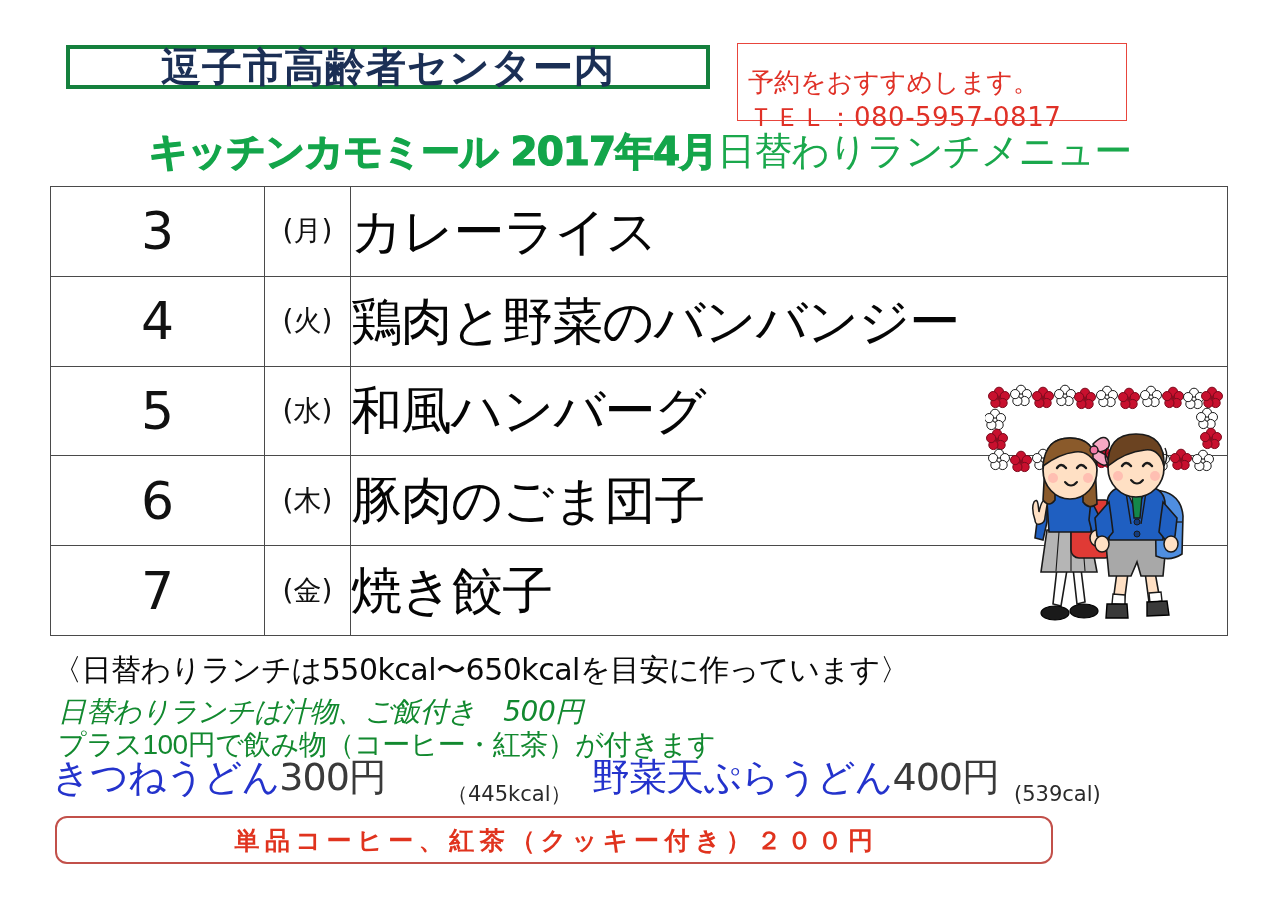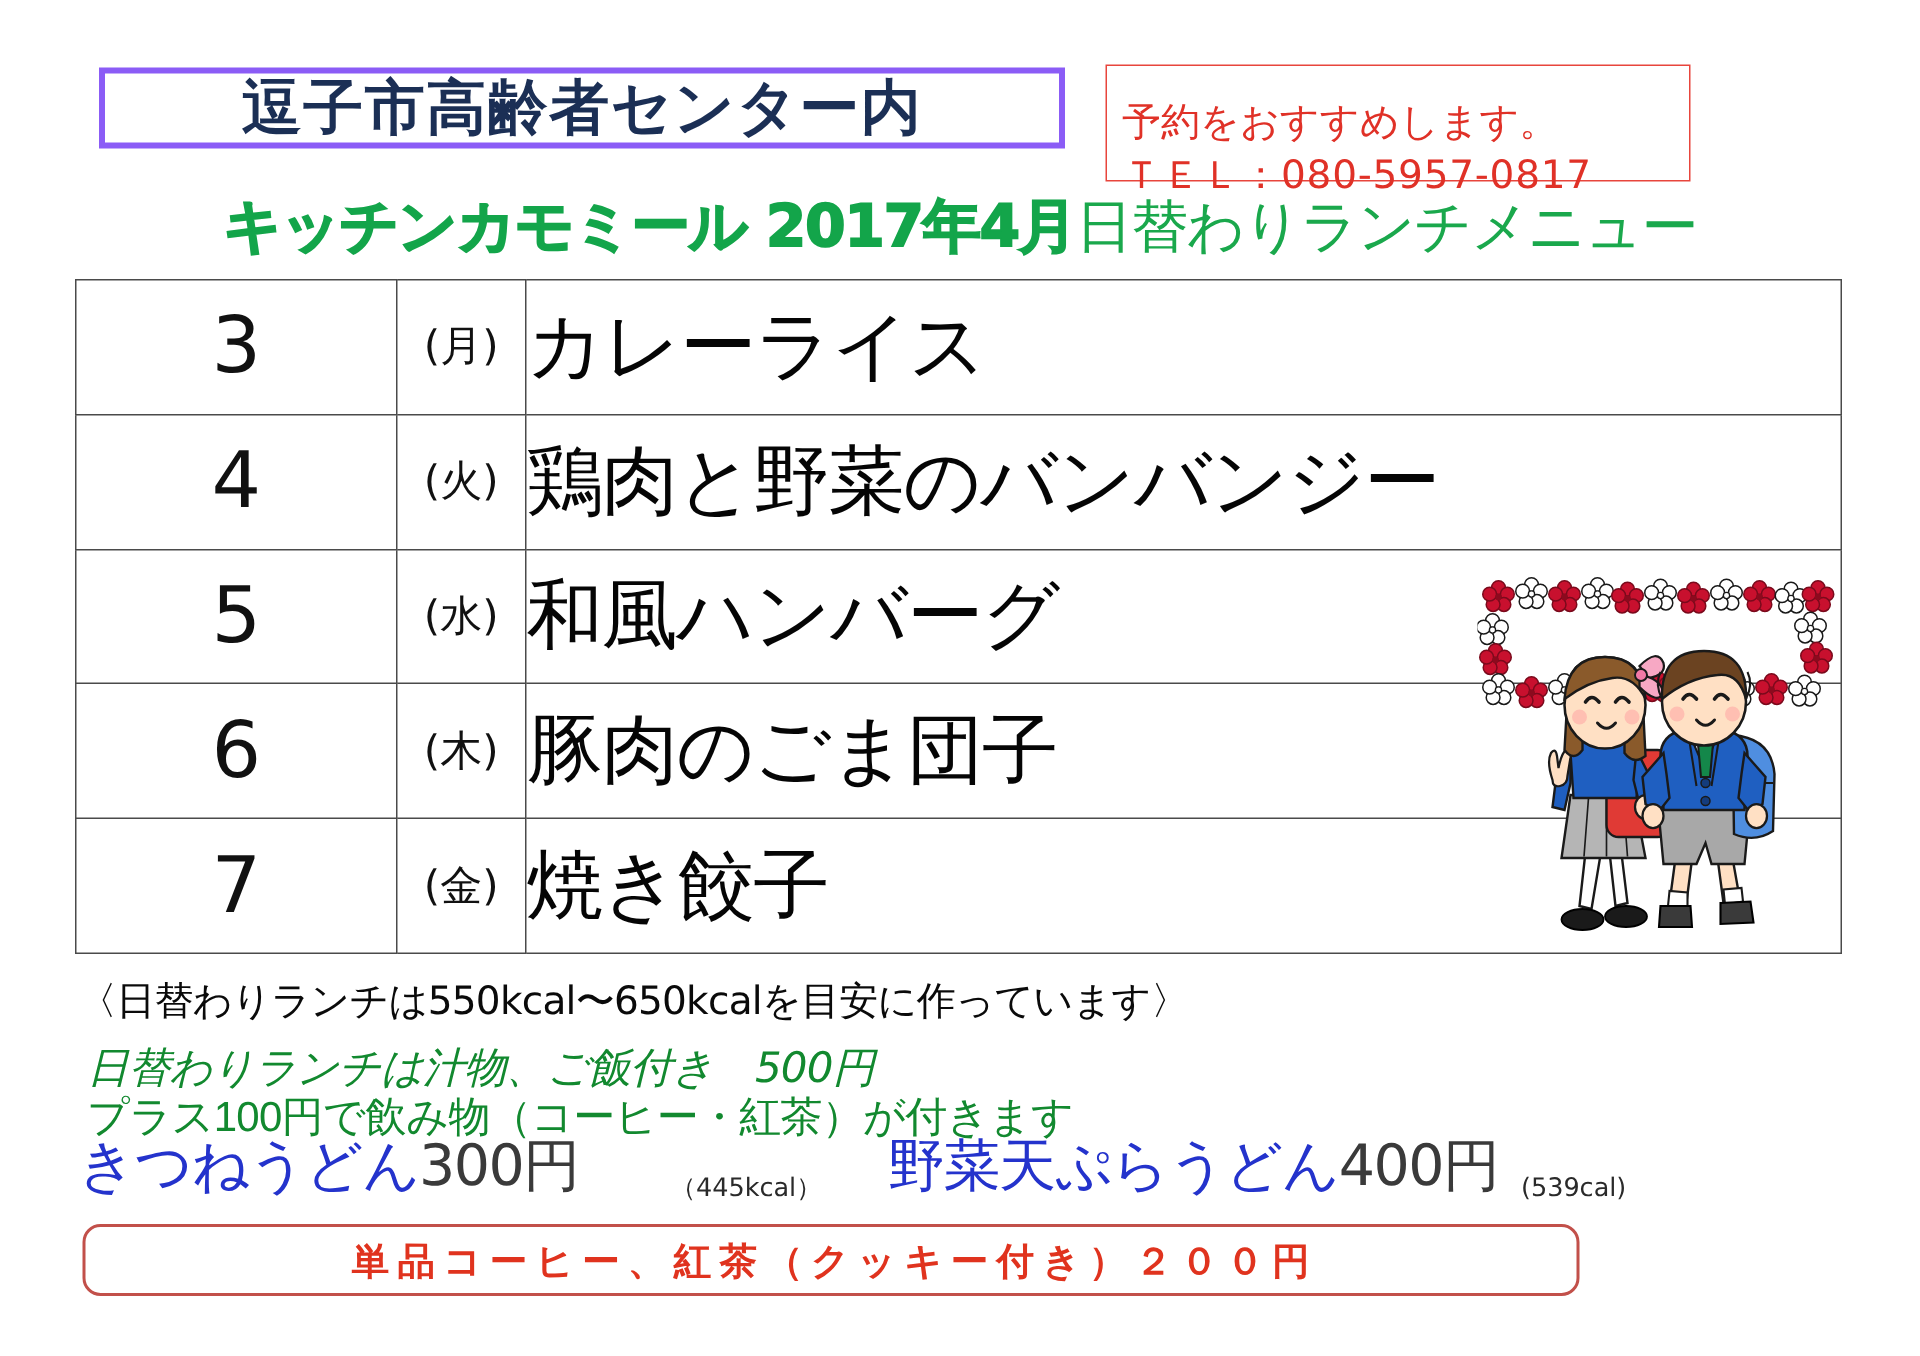--- a/index.html
+++ b/index.html
@@ -21,22 +21,22 @@
     position: absolute;
     left: 0; top: 0;
     width: 1280px;
     height: 130px;
   }
   .venue-box {
     position: absolute;
     left: 66px;
     top: 45px;
     width: 644px;
-    height: 54px;
-    border: 4px solid #8b5cf6;
+    height: 44px;
+    border: 4px solid #15803d;
     box-sizing: border-box;
     display: flex;
     align-items: center;
     justify-content: center;
     background: #ffffff;
   }
   .venue-text {
     font-family: "DejaVu Sans", sans-serif;
     font-size: 40px;
     font-weight: bold;
@@ -152,21 +152,21 @@
     width: 240px;
     height: 262px;
     pointer-events: none;
   }
 
   
   .note-kcal {
     position: absolute;
     left: 52px;
     top: 650px;
-    font-size: 26px;
+    font-size: 30px;
     font-family: "DejaVu Sans", sans-serif;
     color: #0a0a0a;
     white-space: nowrap;
     letter-spacing: -0.5px;
     text-align: center;
   }
   .note-green-1 {
     position: absolute;
     left: 58px;
     top: 693px;
@@ -203,21 +203,21 @@
     line-height: 1;
   }
   .udon-price {
     font-size: 38px;
     font-family: "DejaVu Sans", sans-serif;
     color: #3A3A3A;
     letter-spacing: -1px;
     line-height: 1;
   }
   .udon-cal {
-    font-size: 17px;
+    font-size: 21px;
     font-family: "DejaVu Sans", sans-serif;
     color: #2a2a2a;
     line-height: 1;
   }
   .udon-1 {
     position: absolute;
     left: 0; top: 0;
     white-space: nowrap;
   }
   .udon-1-cal {

